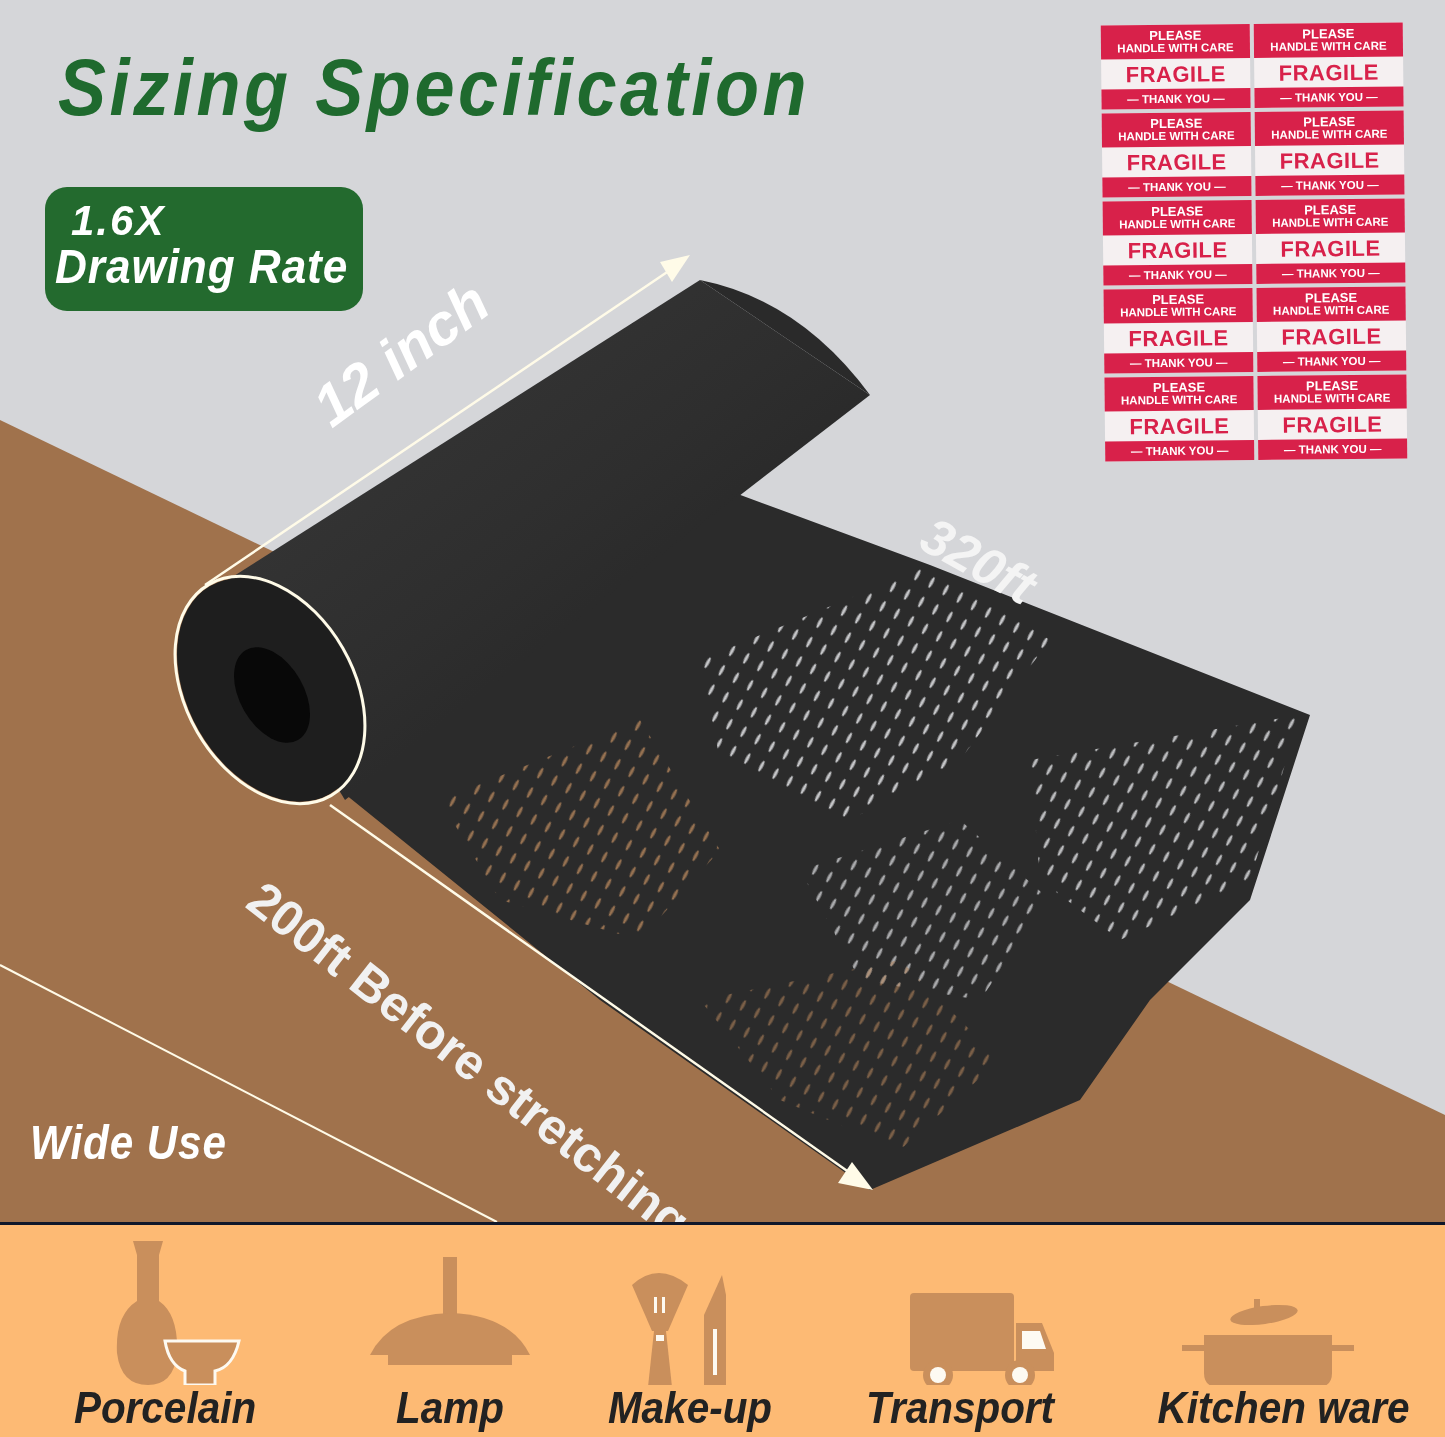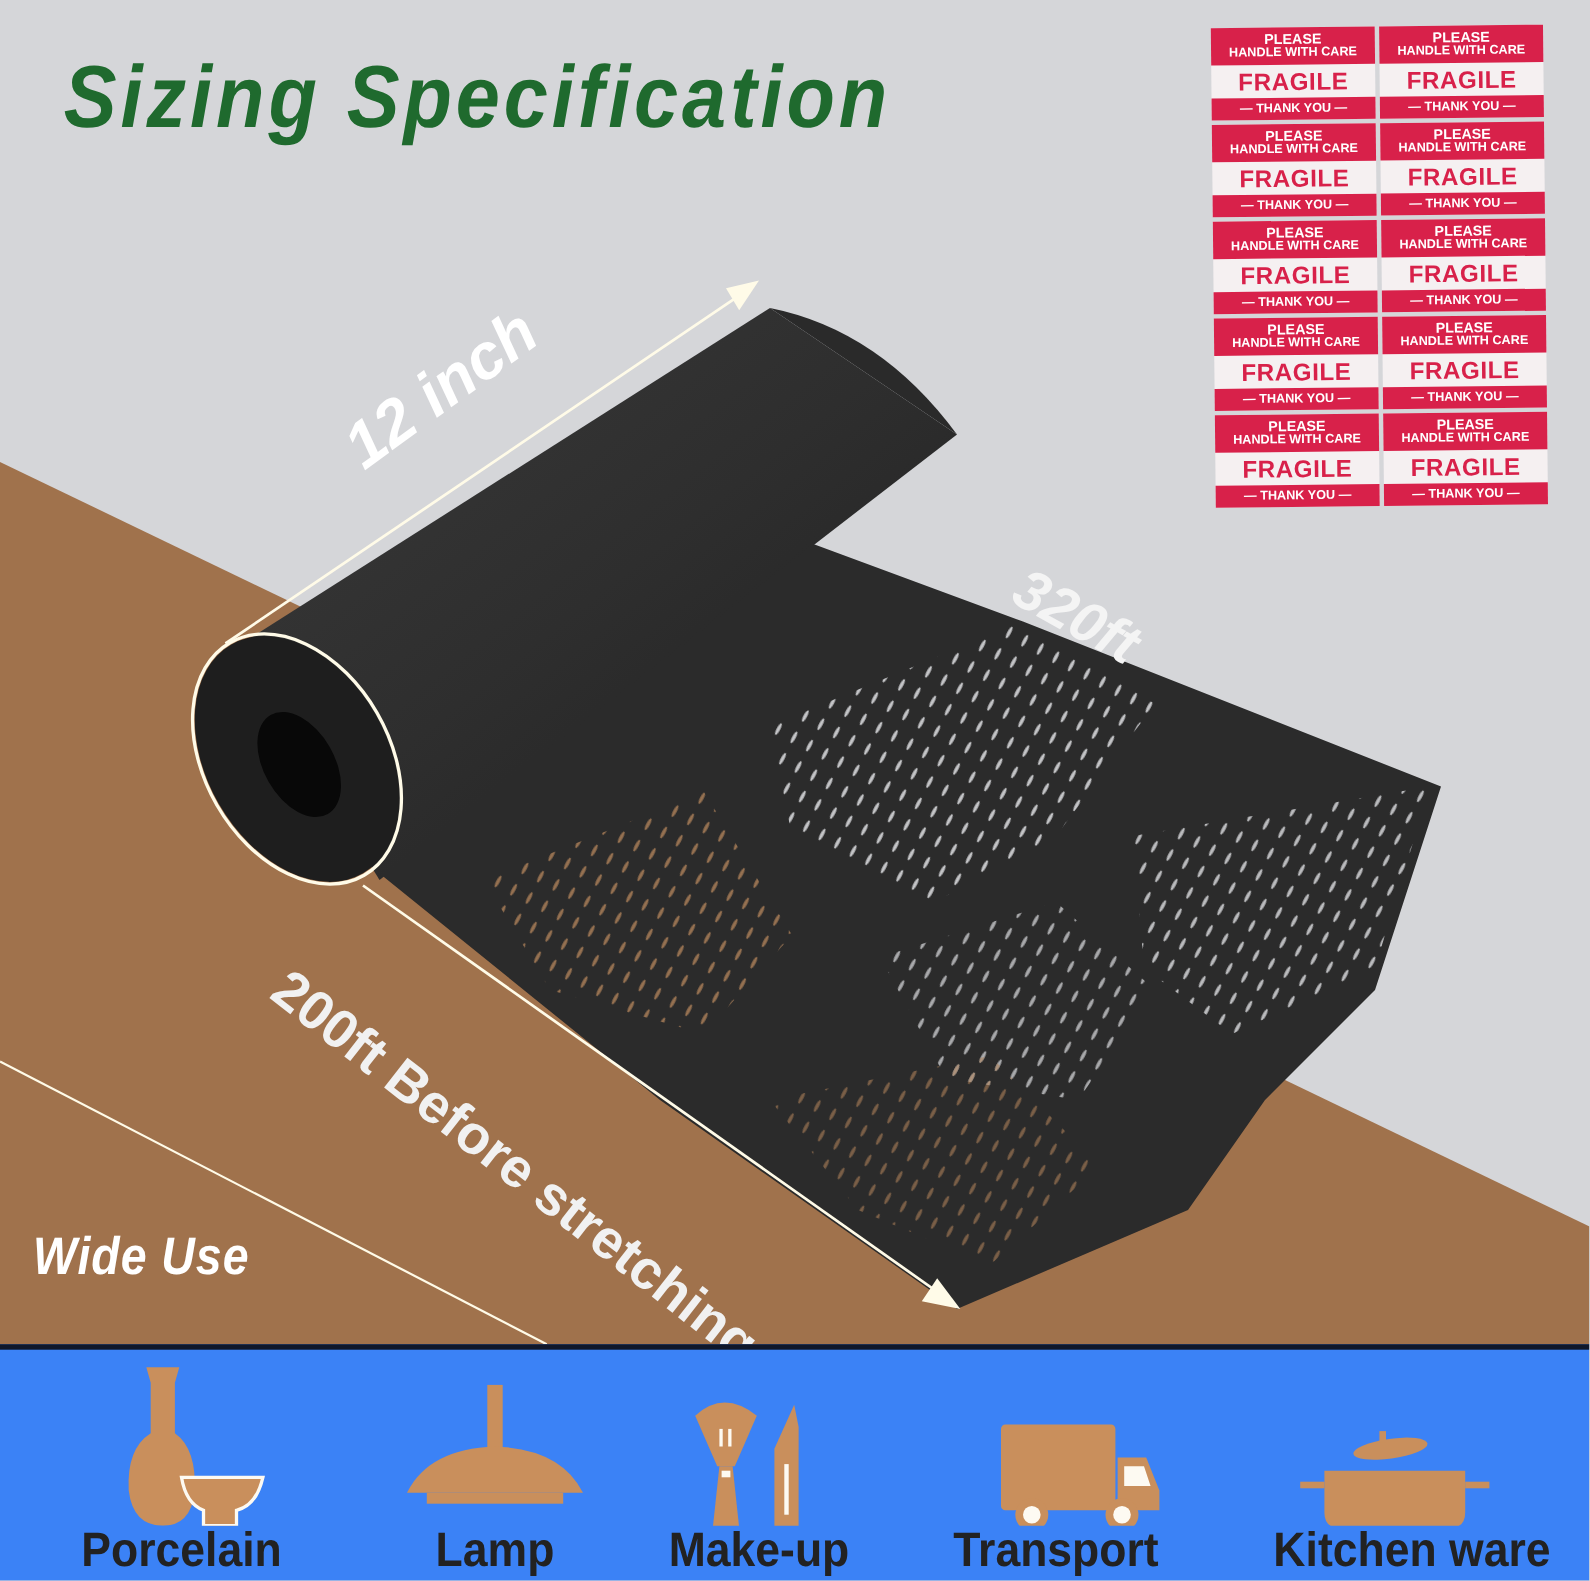--- a/index.html
+++ b/index.html
@@ -26,21 +26,21 @@
   .wide-use { position: absolute; left: 30px; top: 1115px; color: #fff; font-size: 48px; font-weight: bold; font-style: italic; letter-spacing: 1px; white-space: nowrap; transform: scaleX(0.88); transform-origin: left top; }
 
   .labels { position: absolute; left: 1103px; top: 24px; width: 302px; display: grid; grid-template-columns: 1fr 1fr; column-gap: 4px; row-gap: 4px; transform: rotate(-0.6deg); }
   .sticker { background: #f5f0f1; height: 84px; position: relative; }
   .sticker .top { position: absolute; left: 0; right: 0; top: 0; height: 34px; background: #d8214a; color: #fff; text-align: center; font-weight: bold; line-height: 13px; padding-top: 4px; box-sizing: border-box; }
   .sticker .top .p { display: block; font-size: 13px; }
   .sticker .top .h { display: block; font-size: 11.5px; white-space: nowrap; }
   .sticker .mid { position: absolute; left: 0; right: 0; top: 37px; height: 26px; text-align: center; color: #d8214a; font-weight: bold; font-size: 22px; line-height: 26px; letter-spacing: 0.5px; }
   .sticker .bot { position: absolute; left: 0; right: 0; bottom: 0; height: 20px; background: #d8214a; color: #fff; text-align: center; font-weight: bold; font-size: 11.5px; line-height: 20px; white-space: nowrap; }
 
-  .uses { position: absolute; left: 0; top: 1222px; width: 1445px; height: 215px; background: #3b82f6; border-top: 5px solid #0f172a; box-sizing: border-box; }
+  .uses { position: absolute; left: 0; top: 1222px; width: 1445px; height: 215px; background: #fdba74; border-top: 3px solid #0f172a; box-sizing: border-box; font-style: italic; }
   .use-item { position: absolute; top: 0; width: 240px; height: 215px; }
   .use-item svg { position: absolute; left: 0; top: 10px; }
   .use-item .lbl { position: absolute; left: 0; right: 0; top: 158px; text-align: center; font-size: 44px; font-weight: bold; color: #222; white-space: nowrap; transform: scaleX(0.92); }
 </style>
 </head>
 <body>
 
 <div class="stage">
 
   <svg class="scene" width="1445" height="1437" viewBox="0 0 1445 1437">
@@ -78,20 +78,24 @@
     <polygon points="690,255 660,262 672,282" fill="#fffbe8"></polygon>
 
     <line x1="330" y1="805" x2="860" y2="1180" stroke="#fffbe8" stroke-width="2.5"></line>
     <polygon points="873,1190 838,1183 852,1162" fill="#fffbe8"></polygon>
 
     <line x1="0" y1="965" x2="497" y2="1222" stroke="#fffbe8" stroke-width="2"></line>
   </svg>
 
   <h1 class="title">Sizing Specification</h1>
 
+  <div class="badge">
+    <span class="l1">1.6X</span>
+    <span class="l2">Drawing Rate</span>
+  </div>
 
   <span class="dim-label dim-12">12 inch</span>
   <span class="dim-label dim-320">320ft</span>
   <span class="dim-label dim-200">200ft Before stretching</span>
   <span class="wide-use">Wide Use</span>
 
   <div class="labels">
     <div class="sticker">
         <div class="top">
           <span class="p">PLEASE</span>

